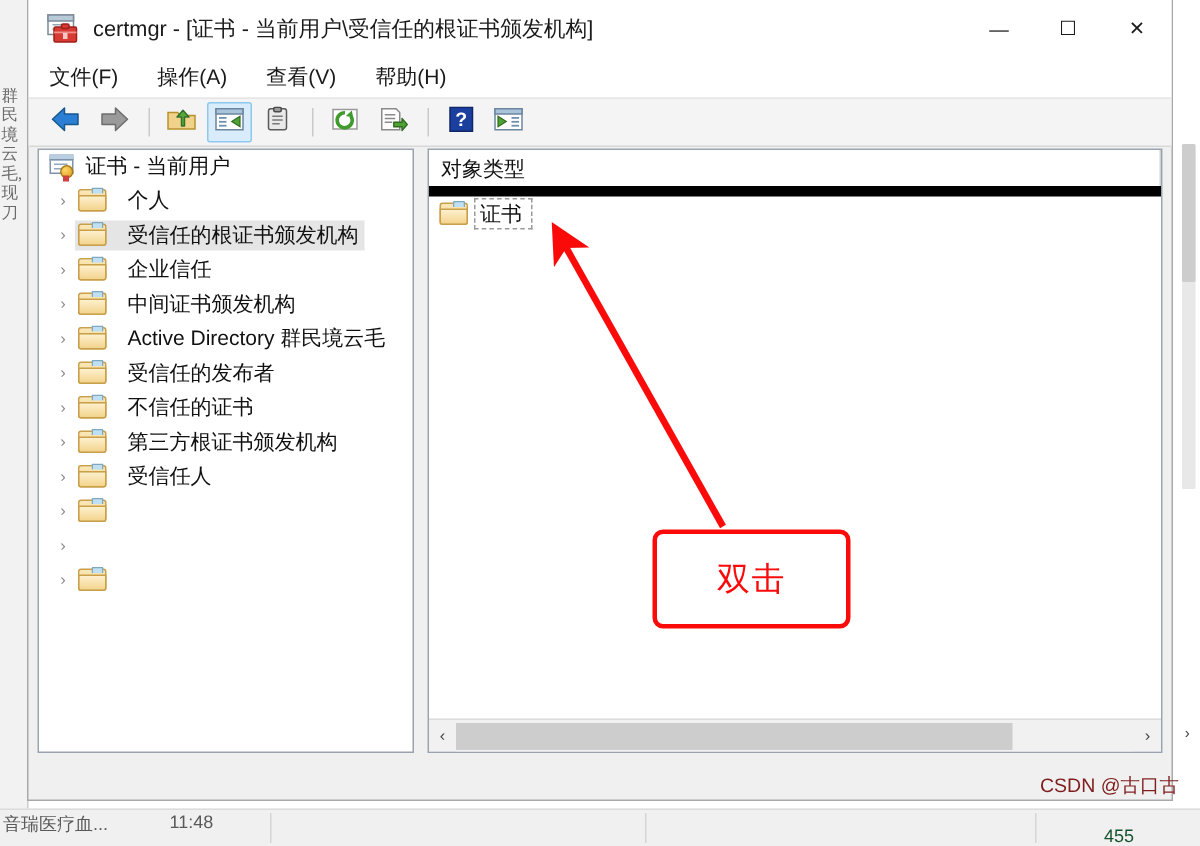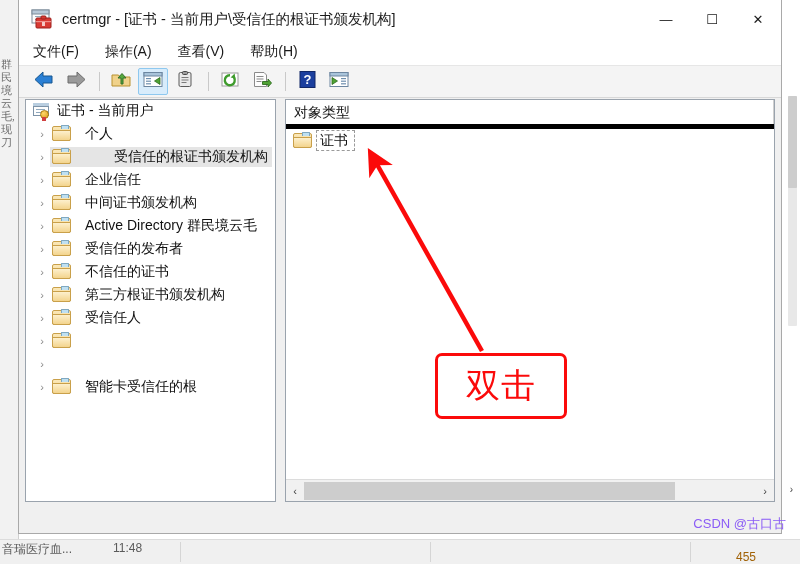--- a/index.html
+++ b/index.html
@@ -87,21 +87,21 @@
   .taskbar-sep {
     position: absolute;
     top: 2px;
     width: 1px; height: 20px;
     background: #d5d5d5;
   }
   .bg-bottom-green {
     position: absolute;
     right: 44px; bottom: 0px;
     font-size: 12px;
-    color: #a16207;
+    color: #14532d;
     white-space: nowrap;
   }
 
   
   .window {
     position: absolute;
     left: 18px; top: 0px;
     width: 764px; height: 534px;
     background: #f0f0f0;
     border: 1px solid #a9a9a9;
@@ -252,21 +252,20 @@
     font-size: 11px;
     color: #8a8a8a;
     flex: 0 0 16px;
   }
   .tree-row .lbl-wrap {
     display: inline-flex; align-items: center;
     padding: 1px 4px 1px 2px;
   }
   .tree-row.selected .lbl-wrap {
     background: #e5e5e5;
-    gap: 29px;
   }
   .tree-row .lbl { margin-left: 14px; }
 
   
   .folder {
     position: relative;
     width: 19px; height: 15px;
     flex: 0 0 19px;
   }
   .folder .back {
@@ -333,21 +332,21 @@
     position: absolute; left: 10px; top: 14px;
     width: 4px; height: 4px;
     background: #d04040;
   }
 
   
   .list-header {
     position: relative;
     height: 24px;
     background: #ffffff;
-    border-bottom: 5px solid #000000;
+    border-bottom: 7px solid #000000;
     display: flex;
     align-items: flex-start;
   }
   .list-header .col {
     font-size: 14px;
     color: #111;
     padding-left: 8px;
     height: 24px;
     line-height: 24px;
     box-sizing: border-box;
@@ -435,32 +434,32 @@
     left: 435px; top: 353px;
     width: 126px; height: 60px;
     border: 3px solid #fb0a0a;
     border-radius: 7px;
     background: #ffffff;
     display: flex;
     align-items: center;
     justify-content: center;
   }
   .anno-box .t {
-    font-size: 34px;
+    font-size: 22px;
     color: #fb0a0a;
     letter-spacing: 1px;
     white-space: nowrap;
   }
 
   
   .watermark {
     position: absolute;
     right: 14px; bottom: 31px;
     font-size: 13px;
-    color: #8b5cf6;
+    color: #7f1d1d;
     white-space: nowrap;
     margin-left: 37px;
   }
 </style>
 </head>
 <body>
 
 <div id="root">
 
   <div class="bg-left">
@@ -757,21 +756,20 @@
         </div>
 
         <div class="tree-row">
           <span class="chev">›</span>
           <span class="lbl-wrap">
             <span class="folder">
                 <span class="back"></span>
                 <span class="tab"></span>
                 <span class="front"></span>
               </span>
-            <span class="lbl">智能卡受信任的根</span>
           </span>
         </div>
 
       </div>
 
       <div class="splitter"></div>
 
       <div class="list-pane">
 
         <div class="list-header">

